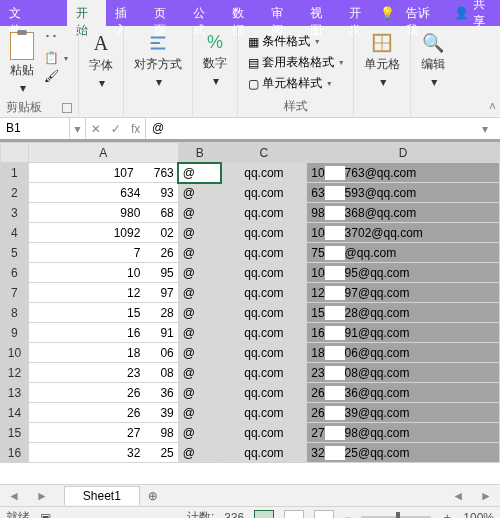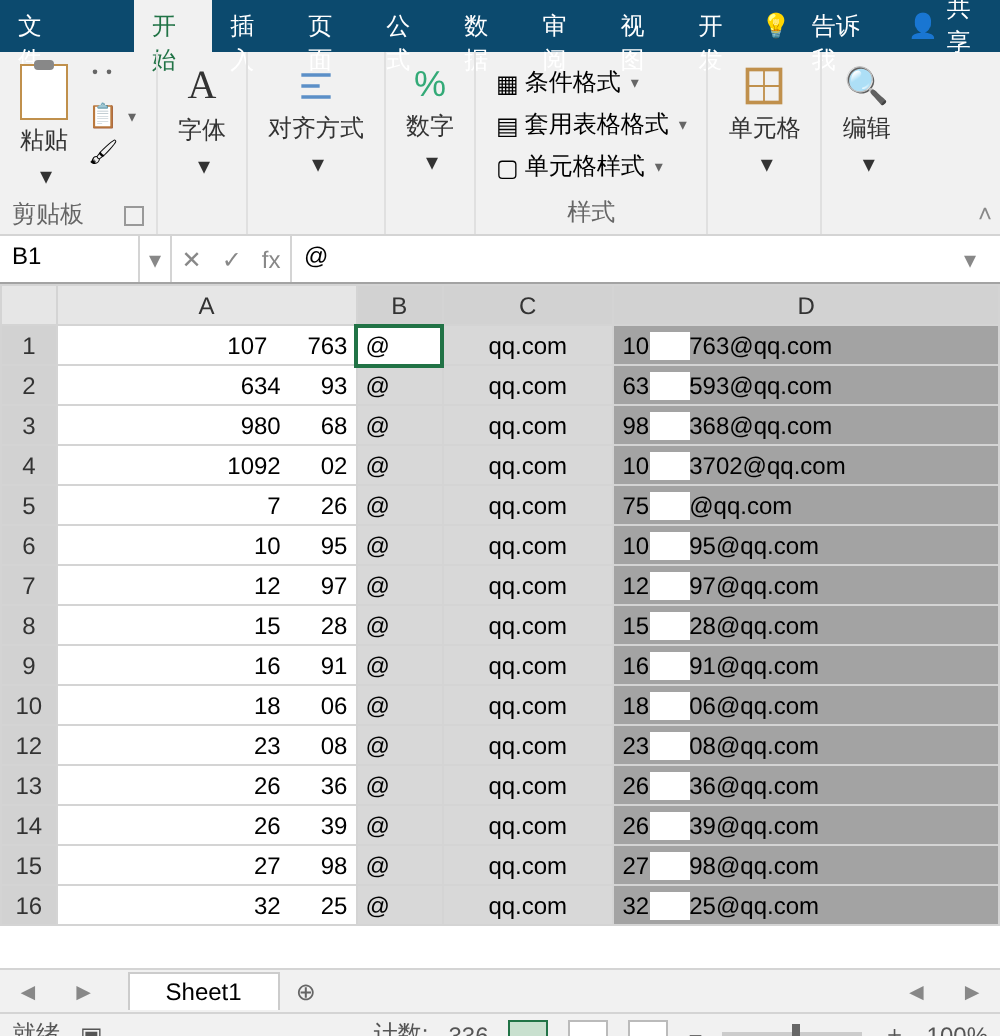--- a/index.html
+++ b/index.html
@@ -1,18 +1,18 @@
 <!DOCTYPE html>
 <html><head>
 <meta charset="utf-8">
 <style>
 * { box-sizing: border-box; margin: 0; padding: 0; font-family: "Microsoft YaHei", sans-serif; font-size: 12px; }
 body { width: 500px; height: 518px; background: #fff; overflow: hidden; }
 
-.title-tabs { display: flex; background: #0c4a6e; height: 26px; align-items: stretch; color: #fff; }
+.title-tabs { display: flex; background: #8b5cf6; height: 26px; align-items: stretch; color: #fff; }
 .title-tabs .tab { padding: 5px 9px; cursor: pointer; font-size: 12px; }
 .title-tabs .tab.active { background: #f1f1f1; color: #217346; margin-left: 28px; }
 .title-tabs .spacer { flex: 1; }
 .title-tabs .icon { width: 20px; display:flex; align-items:center; justify-content:center; }
 .title-tabs .share { display:flex; align-items:center; gap:4px; padding: 0 8px; }
 
 .ribbon { display: flex; background: #f1f1f1; border-bottom: 1px solid #d4d4d4; height: 92px; }
 .ribbon-group { display:flex; flex-direction:column; align-items:center; padding: 4px 6px 2px; border-right:1px solid #e0e0e0; }
 .ribbon-group .group-body { flex:1; display:flex; align-items:flex-start; gap:2px; }
 .ribbon-group .group-label { font-size: 11px; color:#666; padding-top:2px; display:flex; align-items:center; gap:20px; }
@@ -21,21 +21,21 @@
 .big-btn { display:flex; flex-direction:column; align-items:center; gap:2px; padding:2px 4px; cursor:pointer; }
 .big-btn span { font-size:12px; color:#333; }
 .small-stack { display:flex; flex-direction:column; gap:2px; padding:2px; }
 .small-btn { display:flex; align-items:center; gap:3px; padding:1px 2px; cursor:pointer; }
 .dd { font-size:8px; color:#666; margin-left:2px;}
 
 .paste-icon { width:24px; height:28px; background:#fff; border:1px solid #c0904c; position:relative; }
 .paste-icon::before { content:""; position:absolute; top:-3px; left:6px; width:10px; height:5px; background:#888; border-radius:2px;}
 .scissors { width:14px; height:14px; }
 
-.formula-bar { display:flex; height:24px; border-bottom:1px solid #a3a3a3; background:#fff; }
+.formula-bar { display:flex; height:24px; border-bottom:3px solid #a3a3a3; background:#fff; }
 .namebox { width:70px; border-right:1px solid #d4d4d4; padding:3px 6px; background:#fff; }
 .namebox-dd { width:16px; display:flex; align-items:center; justify-content:center; color:#888; border-right:1px solid #d4d4d4;}
 .fx-btns { width:60px; display:flex; align-items:center; justify-content:center; gap:10px; color:#888; border-right:1px solid #d4d4d4;}
 .fx-input { flex:1; padding:3px 6px; }
 
 .grid-area { position:relative; height: 342px; overflow:hidden; }
 .grid { border-collapse:collapse; width: 100%; }
 .grid th, .grid td { border:1px solid #d4d4d4; height:20px; font-size:12px; padding:0 4px; white-space:nowrap; }
 .grid th { background:#e6e6e6; font-weight:normal; text-align:center; color:#333;}
 .grid th.sel, .grid td.rowhdr.sel { background:#d2d2d2; }

